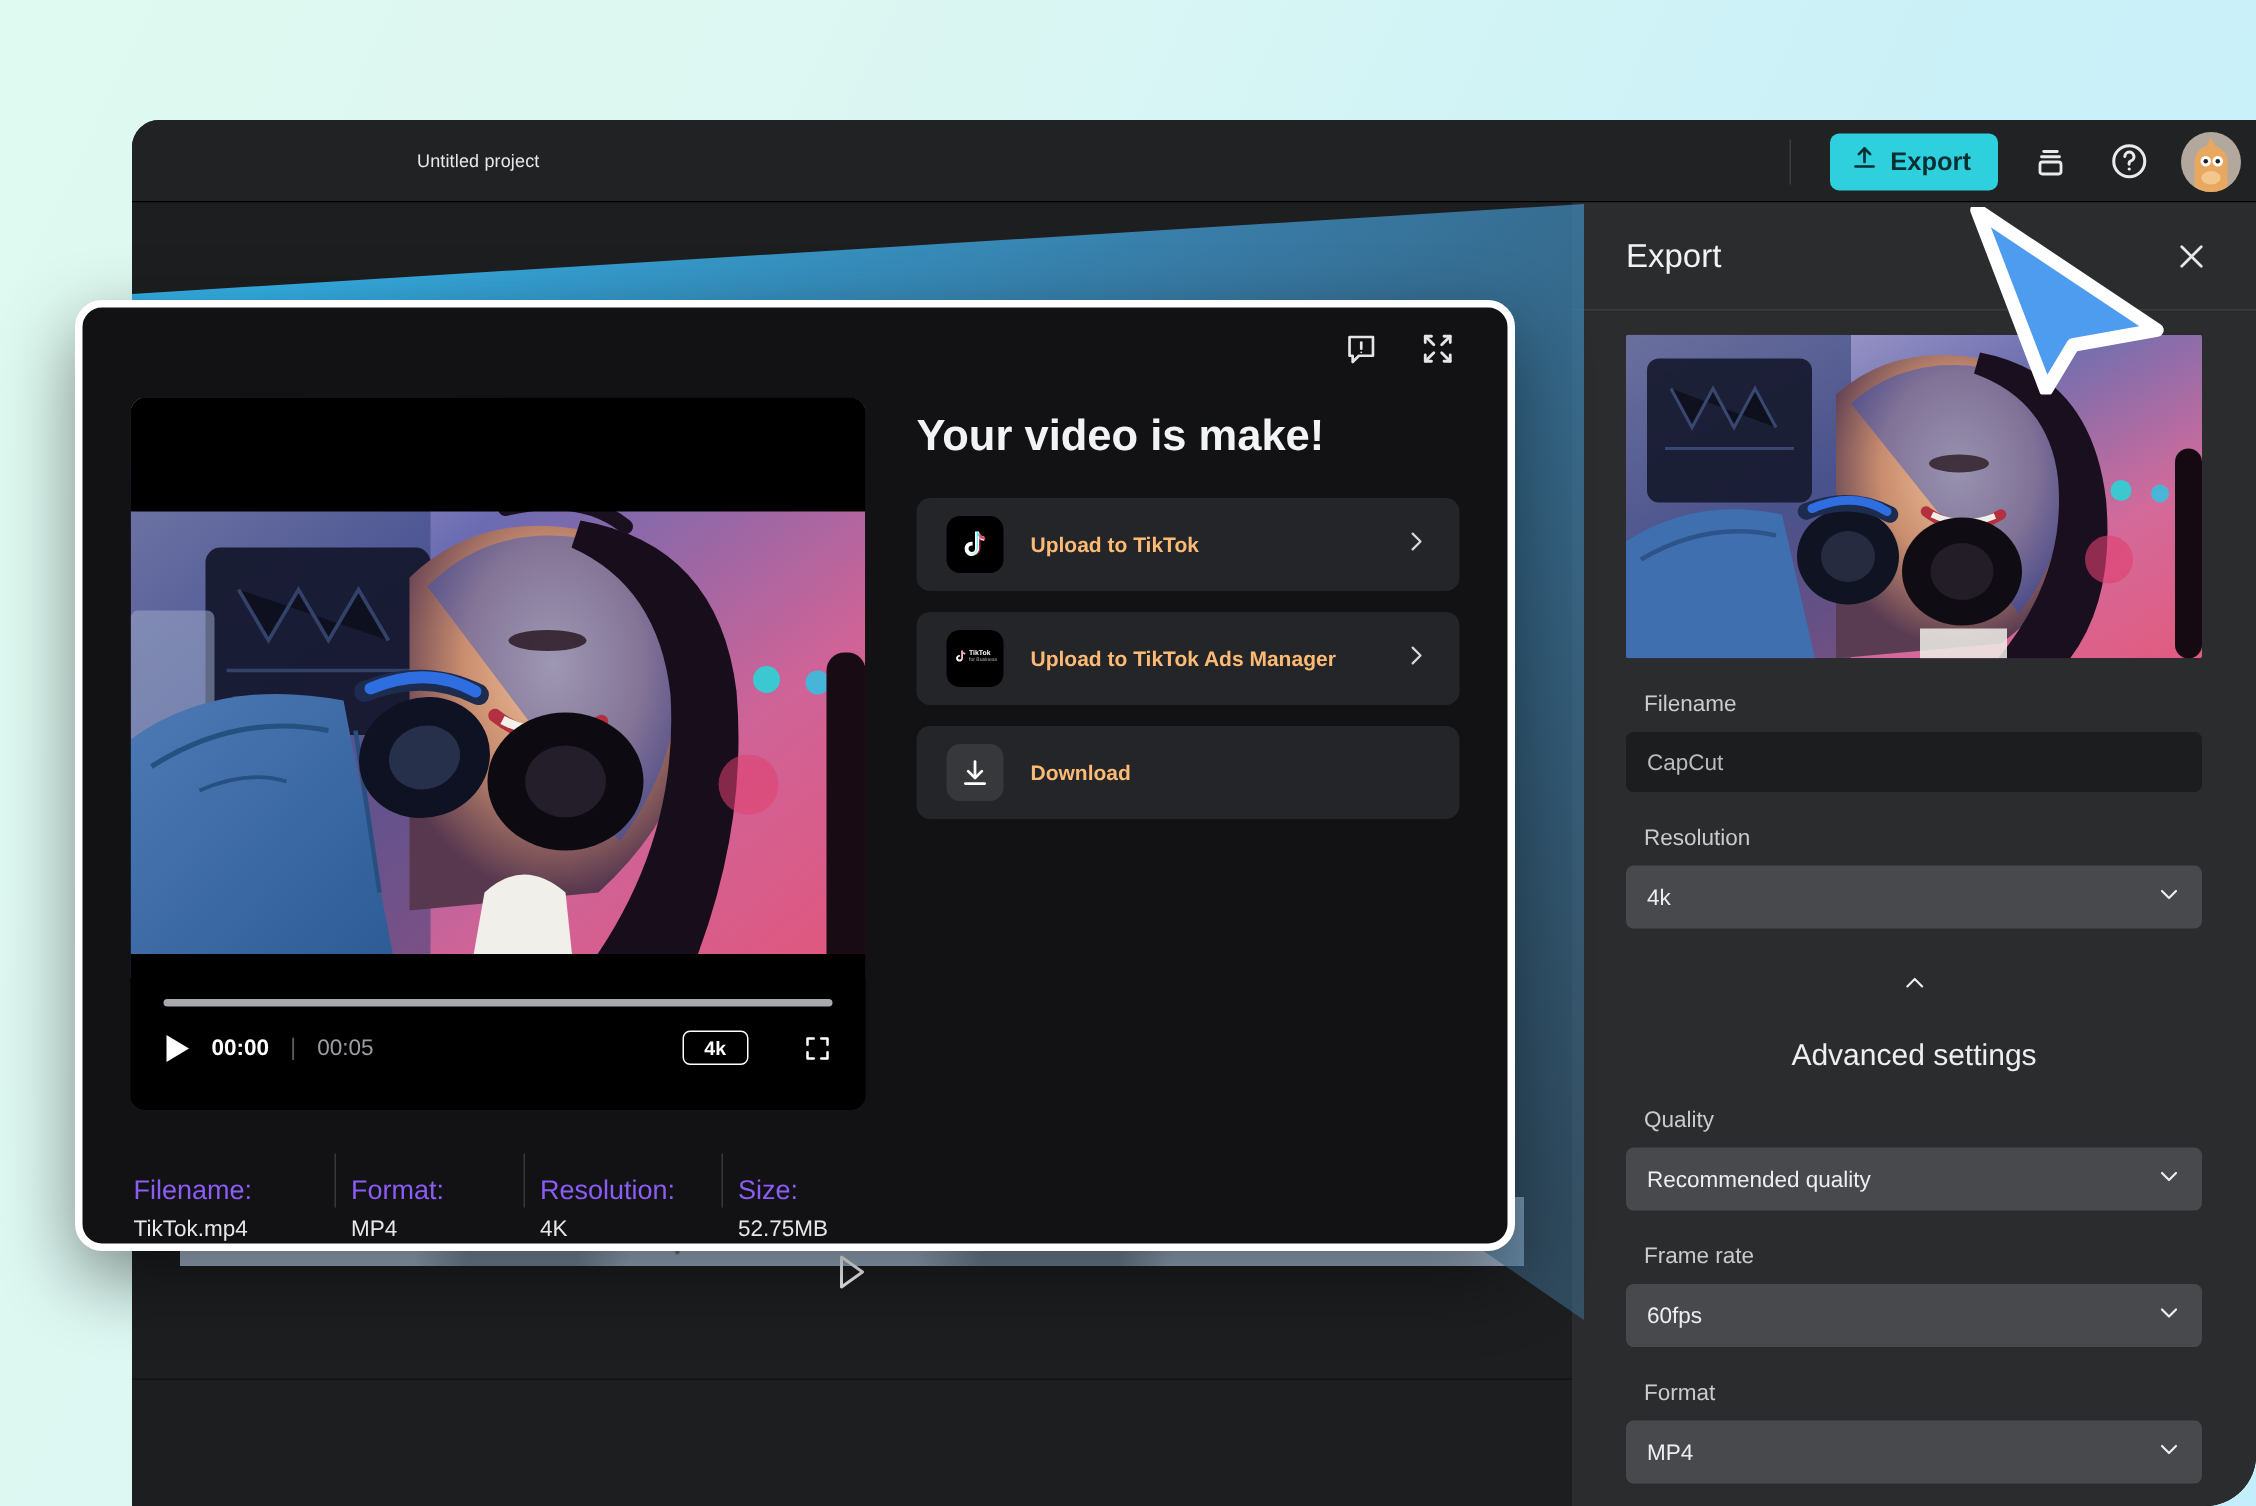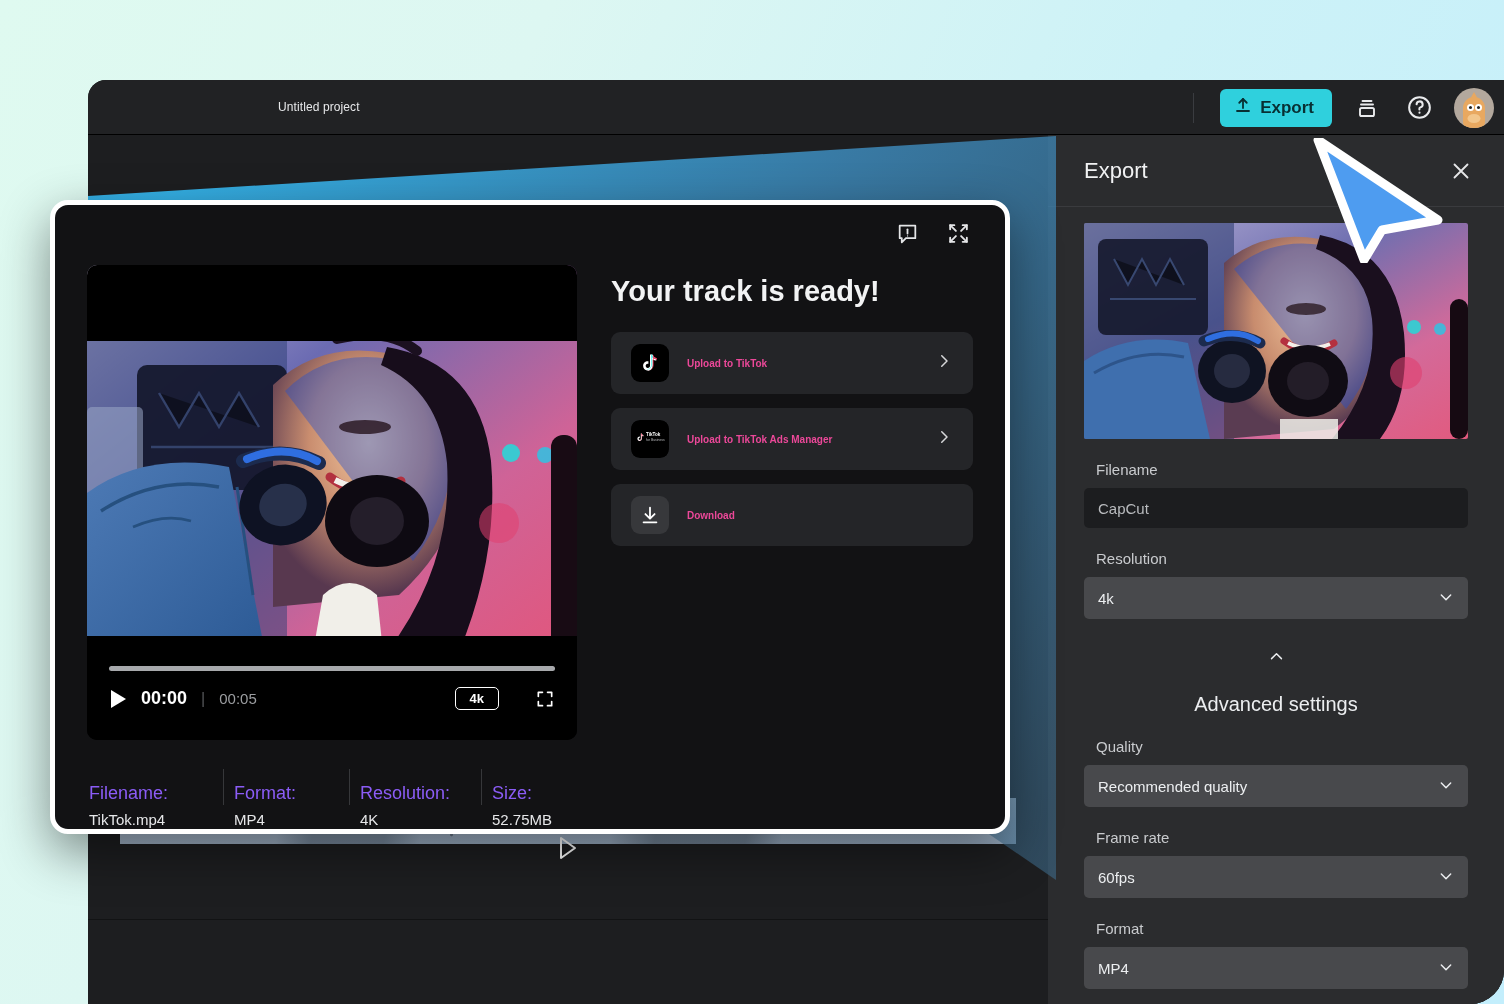--- a/index.html
+++ b/index.html
@@ -217,37 +217,37 @@
     position:relative;
   }
   #scrub {
     height: 5px; background:#a7a9ac; border-radius:3px; width:100%;
     cursor:pointer;
   }
   #ctrl-row {
     display:flex; align-items:center; margin-top: 16px; gap: 14px;
     color:#fff;
   }
-  #time-cur { font-size:18px; font-weight:700; color:#fff; }
+  #time-cur { font-size:15px; font-weight:700; color:#fff; }
   #time-sep { color:#55575a; }
   #time-total { font-size:15px; color:#9b9da0; }
   #quality-pill {
     margin-left:auto; border:1.5px solid #ffffff; border-radius:5px;
     padding: 3px 14px; font-size:13px; font-weight:700; color:#fff; cursor:pointer;
   }
   #right-col { flex:1; padding-top: 10px; }
   #ready-title {
     color:#f2f3f4; font-size:29px; font-weight:700; margin-bottom: 24px;
   }
   .share-btn {
     height: 62px; background:#242528; border-radius:9px;
     display:flex; align-items:center; padding: 0 20px; gap:18px;
     margin-bottom: 14px; cursor:pointer;
   }
-  .share-btn .label { color:#ec4899; font-size:10px; font-weight:700; flex:1; }
+  .share-btn .label { color:#fdba74; font-size:14px; font-weight:700; flex:1; }
   .share-btn .chev { color:#d6d7d9; }
   .sq-icon {
     width:38px; height:38px; border-radius:9px; background:#000;
     display:flex; align-items:center; justify-content:center; flex:none;
     overflow:hidden; position:relative;
   }
   .dl-icon { background:#37383b; }
   #meta-row {
     display:flex; padding: 26px 34px 0 34px; gap:0; align-items:flex-start;
   }
@@ -543,21 +543,21 @@
                   <path d="M20 9V4h-5"></path>
                   <path d="M4 15v5h5"></path>
                   <path d="M20 15v5h-5"></path>
               </svg>
             </span>
           </div>
         </div>
       </div>
 
       <div id="right-col">
-        <div id="ready-title">Your track is ready!</div>
+        <div id="ready-title">Your video is make!</div>
 
         <div class="share-btn">
           <span class="sq-icon">
             <svg width="24" height="24" viewBox="0 0 24 24">
               <path d="M14.6 3.4c.4 2 1.7 3.3 3.7 3.5v2.5c-1.2.1-2.3-.2-3.5-.9v5.9c0 3.4-2.6 5.6-5.6 5.2-2.4-.3-4.1-2.3-4.1-4.8 0-2.7 2.2-4.9 5.3-4.6v2.6c-1.5-.3-2.6.5-2.7 1.9-.1 1.2.8 2.2 2 2.3 1.3.1 2.3-.8 2.3-2.2V3.4z" fill="#ffffff"></path>
               <path d="M13.9 3.4c.4 2 1.7 3.3 3.7 3.5v1.3c-1.6-.1-2.9-.9-3.7-2.2v7.8c0 3.4-3.3 5.5-6.2 4.2 2.5.9 5.5-.7 5.5-3.9V3.4z" fill="#25f4ee" opacity=".9"></path>
               <path d="M15.3 4.1c.5 1.8 1.8 3 3.6 3.2v1.4c-1.2 0-2.3-.4-3.3-1.1v6.5c0 3.3-2.7 5.4-5.7 5 3.2.1 5 -2.1 5-4.9V4.1z" fill="#fe2c55" opacity=".85"></path>
             </svg>
           </span>
           <span class="label">Upload to TikTok</span>

